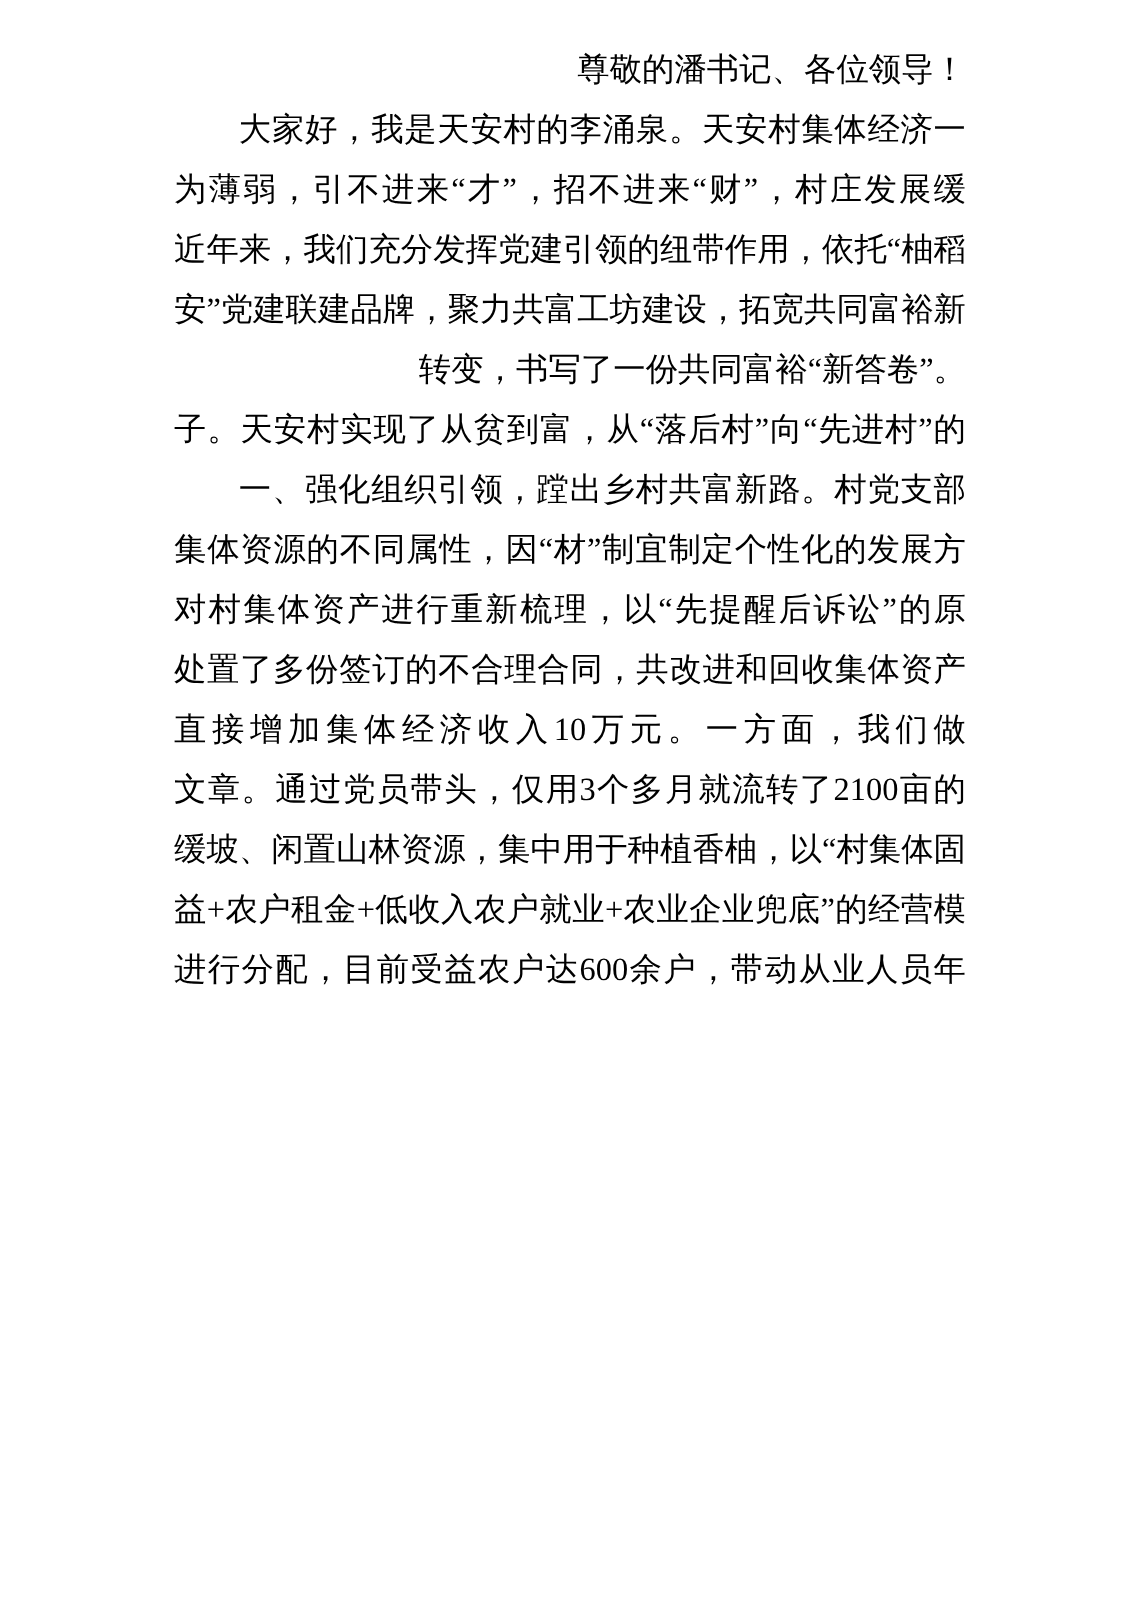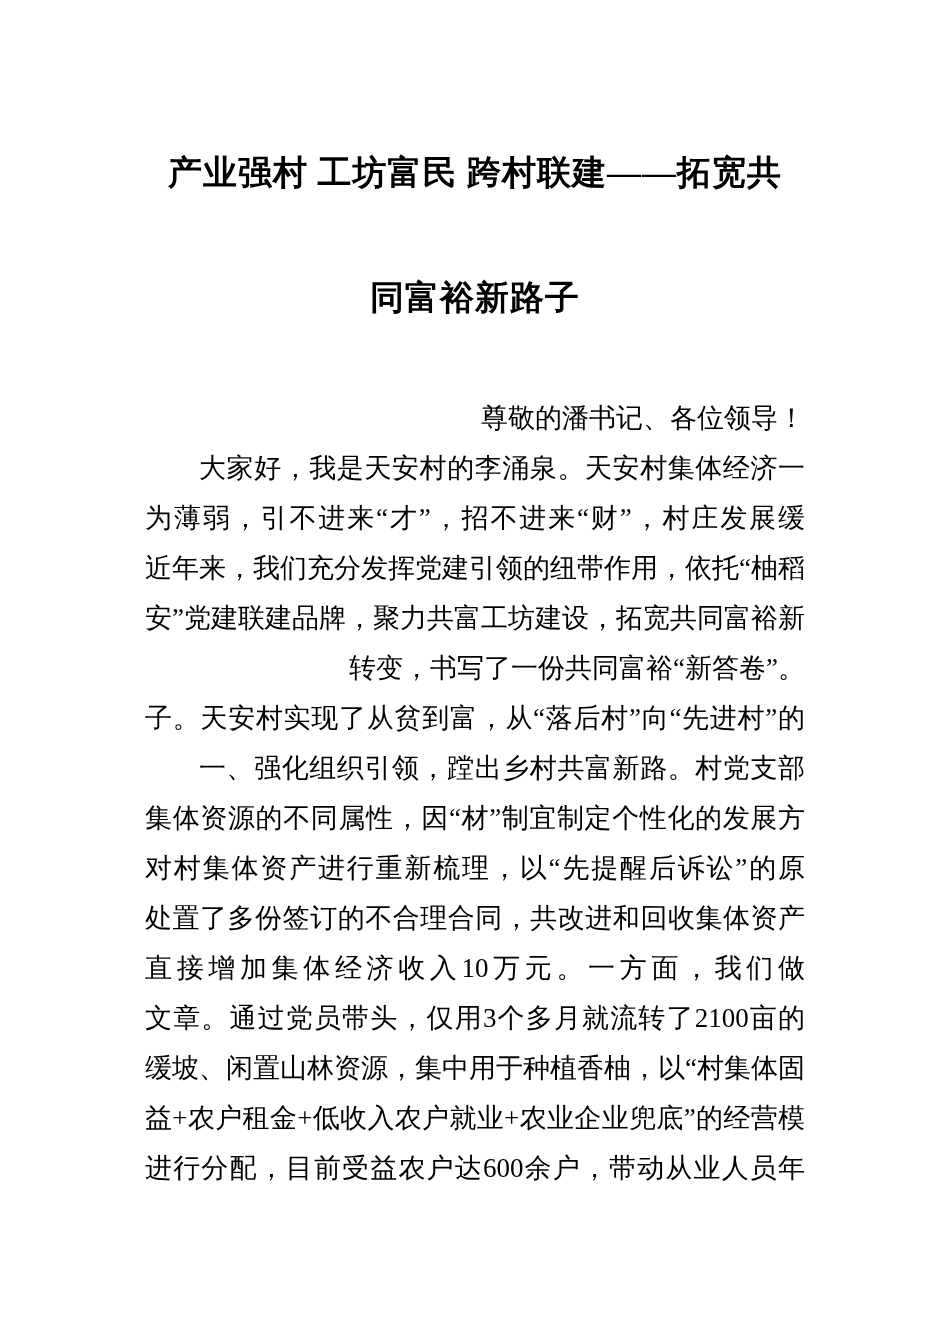--- a/index.html
+++ b/index.html
@@ -52,24 +52,20 @@
   }
   .line.indent {
     text-indent: 2em;
   }
 </style>
 </head>
 <body>
 
 <div class="page">
 
-  <div class="doc-title">
-    <div class="title-line">产业强村 工坊富民 跨村联建——拓宽共</div>
-    <div class="title-line">同富裕新路子</div>
-  </div>
 
   <div class="doc-body">
     <div class="line left">尊敬的潘书记、各位领导！</div>
     <div class="line justify indent">大家好，我是天安村的李涌泉。天安村集体经济一直较</div>
     <div class="line justify">为薄弱，引不进来“才”，招不进来“财”，村庄发展缓慢。</div>
     <div class="line justify">近年来，我们充分发挥党建引领的纽带作用，依托“柚稻天</div>
     <div class="line justify">安”党建联建品牌，聚力共富工坊建设，拓宽共同富裕新路</div>
     <div class="line left">转变，书写了一份共同富裕“新答卷”。</div>
     <div class="line justify">子。天安村实现了从贫到富，从“落后村”向“先进村”的</div>
     <div class="line justify indent">一、强化组织引领，蹚出乡村共富新路。村党支部根据村</div>

